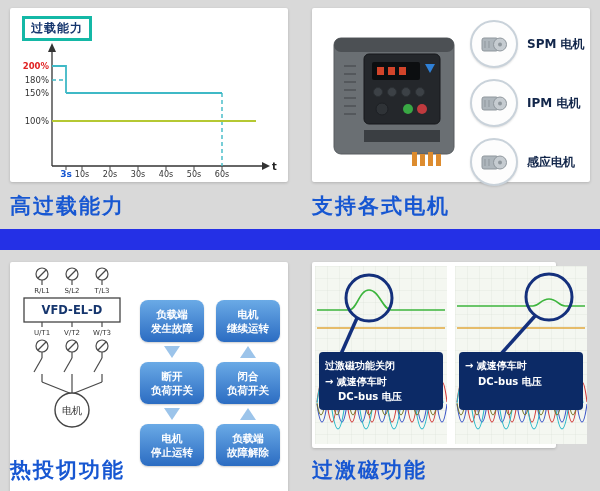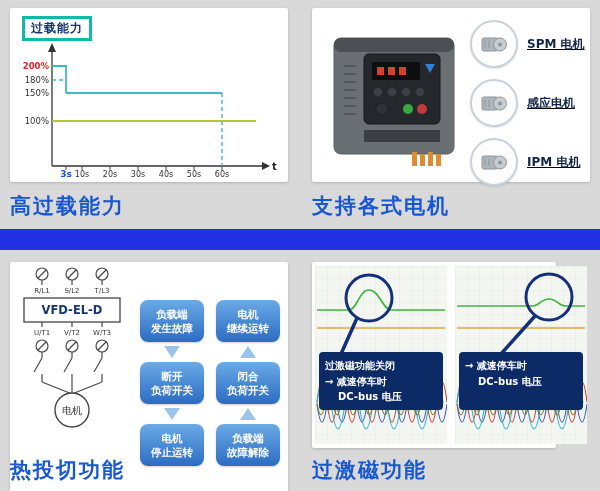--- a/index.html
+++ b/index.html
@@ -24,21 +24,21 @@
   
   #chart-title{position:absolute;left:12px;top:8px;display:inline-block;
     border:3px solid #14b8a6;color:#16366e;font-size:12px;font-weight:bold;
     padding:1px 6px;letter-spacing:1px;}
   #overload-chart{position:absolute;left:6px;top:30px;}
 
   
   #device-svg{position:absolute;left:6px;top:6px;}
   #motor-list{position:absolute;left:158px;top:12px;width:116px;display:flex;
     flex-direction:column;gap:11px;}
-  .motor-row{display:flex;align-items:center;gap:9px;text-decoration:underline;}
+  .motor-row{display:flex;align-items:center;gap:9px;}
   .motor-circle{width:44px;height:44px;border-radius:50%;background:#fdfdfd;
     border:2px solid #c9d2da;display:flex;align-items:center;justify-content:center;
     box-shadow:0 1px 2px rgba(0,0,0,.12);}
   .motor-label{font-size:12px;font-weight:bold;color:#12264a;white-space:nowrap;}
 
   
   #wiring-svg{position:absolute;left:0;top:0;}
   #flow-area{position:absolute;left:124px;top:0;width:154px;height:186px;margin-top:28px;}
   .flow-box{position:absolute;width:64px;height:42px;border-radius:8px;
     background:linear-gradient(180deg,#6aaae6,#2b6cc2);color:#fff;
@@ -166,33 +166,33 @@
     <div class="motor-row">
       <div class="motor-circle">
         <svg width="28" height="22" viewBox="0 0 28 22">
           <rect x="2" y="5" width="16" height="13" rx="2" fill="#aeb6bc" stroke="#8f979d"></rect>
           <line x1="5" y1="8" x2="5" y2="15" stroke="#8f979d"></line>
           <line x1="9" y1="8" x2="9" y2="15" stroke="#8f979d"></line>
           <circle cx="20" cy="11.5" r="6.5" fill="#c6ccd1" stroke="#8f979d"></circle>
           <circle cx="20" cy="11.5" r="2" fill="#8f979d"></circle>
         </svg>
       </div>
-      <div class="motor-label">感应电机</div>
+      <div class="motor-label">IPM 电机</div>
     </div>
     <div class="motor-row">
       <div class="motor-circle">
         <svg width="28" height="22" viewBox="0 0 28 22">
           <rect x="2" y="5" width="16" height="13" rx="2" fill="#aeb6bc" stroke="#8f979d"></rect>
           <line x1="5" y1="8" x2="5" y2="15" stroke="#8f979d"></line>
           <line x1="9" y1="8" x2="9" y2="15" stroke="#8f979d"></line>
           <circle cx="20" cy="11.5" r="6.5" fill="#c6ccd1" stroke="#8f979d"></circle>
           <circle cx="20" cy="11.5" r="2" fill="#8f979d"></circle>
         </svg>
       </div>
-      <div class="motor-label">IPM 电机</div>
+      <div class="motor-label">感应电机</div>
     </div>
   </div>
 </div>
 <div class="caption" id="caption-motors">支持各式电机</div>
 
 <div id="divider"></div>
 
 <div class="card" id="card-hotswap">
   <svg id="wiring-svg" width="124" height="186" viewBox="0 0 124 186">
     <g stroke="#4a4a4a" stroke-width="1.2" fill="none">

